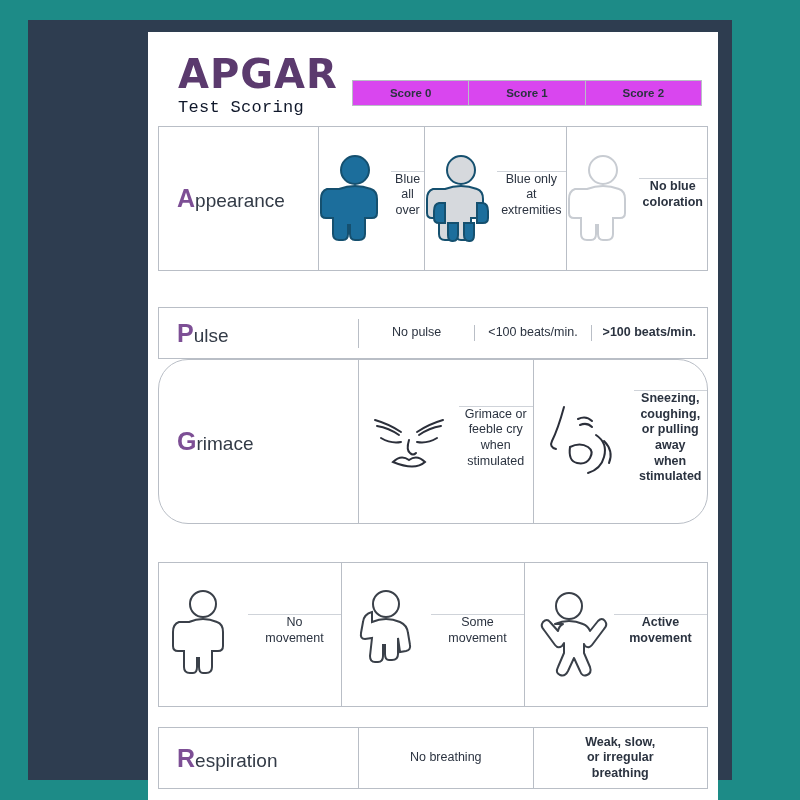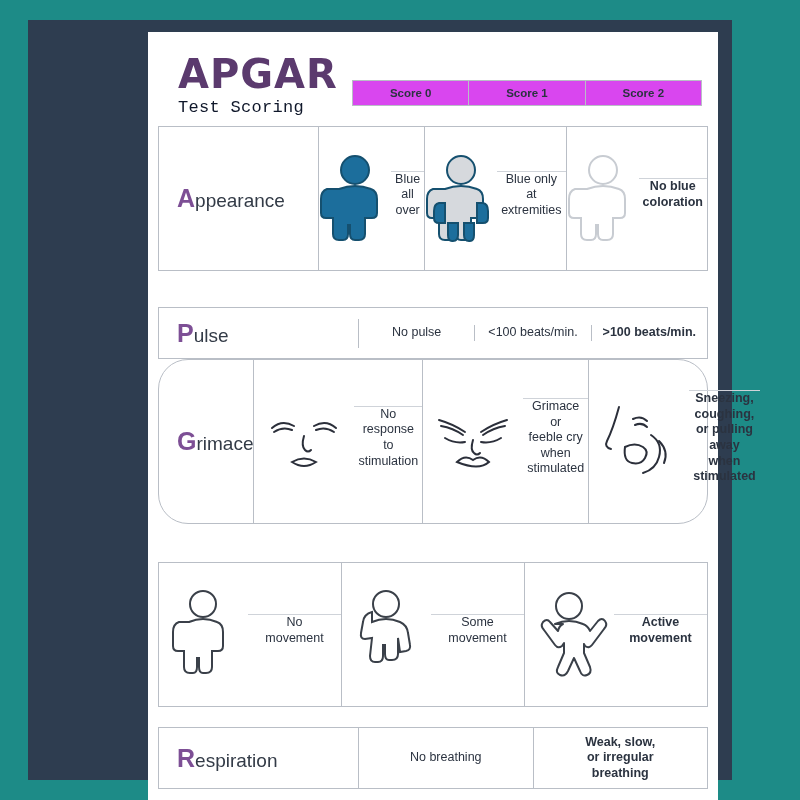--- a/index.html
+++ b/index.html
@@ -237,36 +237,20 @@
       </div>
     </div>
 
     <div class="row" id="row-grimace">
       <div class="label-cell">
         <div class="label-text">
           <span class="cap">G</span><span>rimace</span>
         </div>
       </div>
 
-      <div class="col">
-        <div class="art">
-          <svg width="100" height="80" viewBox="0 0 100 80">
-            <g fill="none" stroke="#2b2f3a" stroke-width="2" stroke-linecap="round">
-              <path d="M18 26 q10 -9 22 -2"></path>
-              <path d="M20 30 q9 -6 18 -2"></path>
-              <path d="M60 24 q12 -7 22 2"></path>
-              <path d="M62 28 q9 -4 18 2"></path>
-              <path d="M50 34 q-3 10 1 14 q3 3 6 0"></path>
-              <path d="M38 60 q12 -7 24 0 q-12 8 -24 0 z"></path>
-            </g>
-          </svg>
-        </div>
-        <div class="cap-text cell-divider-top" style="white-space:pre-line">No response to
-stimulation</div>
-      </div>
 
       <div class="col">
         <div class="art">
           <svg width="100" height="80" viewBox="0 0 100 80">
             <g fill="none" stroke="#2b2f3a" stroke-width="2" stroke-linecap="round">
               <path d="M16 18 q14 4 26 12"></path>
               <path d="M18 24 q12 2 22 9"></path>
               <path d="M84 18 q-14 4 -26 12"></path>
               <path d="M82 24 q-12 2 -22 9"></path>
               <path d="M22 36 q10 6 20 4"></path>

